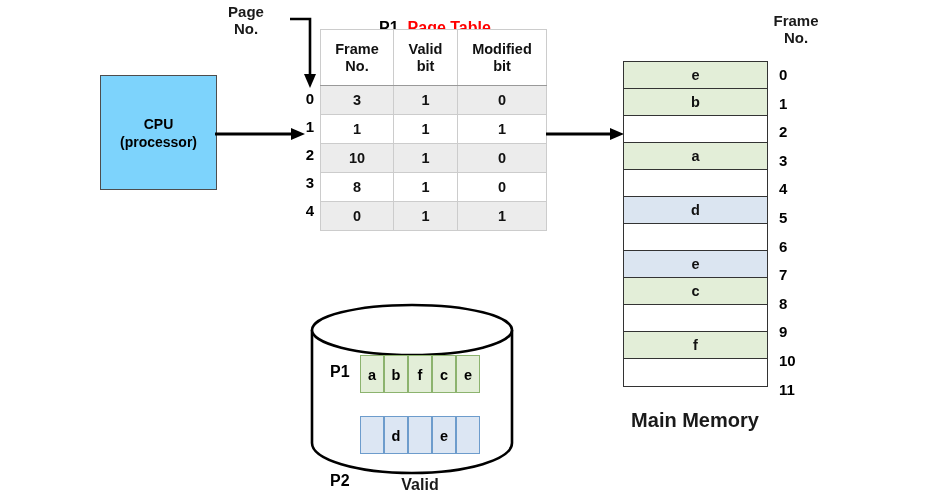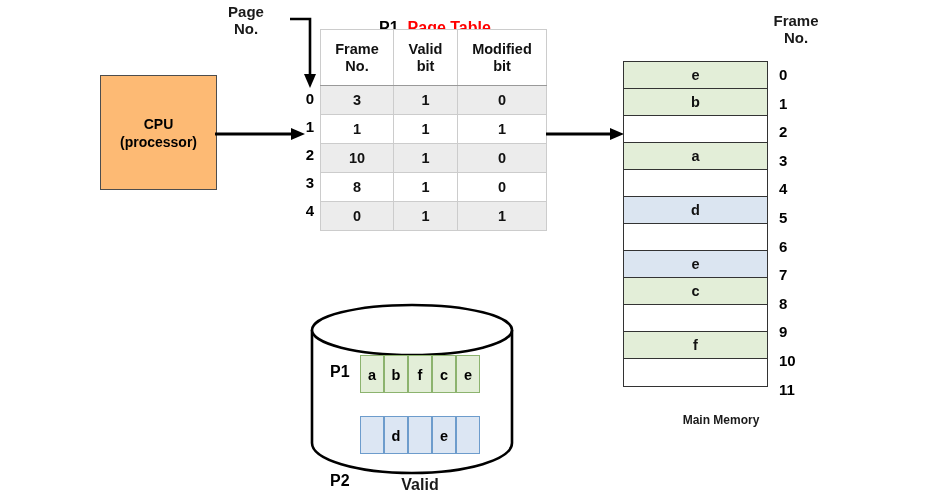--- a/index.html
+++ b/index.html
@@ -25,21 +25,21 @@
     text-align: center;
     color: #1a1a1a;
     white-space: pre-line;
   }
 
   
   #cpu-box {
     left: 100px; top: 75px;
     width: 115px; height: 113px;
     border: 1.6px solid #4d4d4d;
-    background: #fdba74;
+    background: #7dd3fc;
     display: flex;
     align-items: center;
     justify-content: center;
     flex-direction: column;
   }
   #cpu-box .cpu-line {
     font-size: 14px;
     font-weight: bold;
     line-height: 18px;
     text-align: center;
@@ -144,21 +144,21 @@
     font-size: 16px;
     font-weight: bold;
     color: #000;
   }
   #disk-p1-tag { left: 330px; top: 363px; }
   #disk-p2-tag { left: 330px; top: 424px; margin-top: 48px; }
 
   
   #page-no-label  { left: 208px; top: 3px;  width: 76px; }
   #frame-no-label { left: 755px; top: 12px; width: 82px; }
-  #mem-caption    { left: 646px; top: 412px; width: 150px; font-size: 12px; }
+  #mem-caption    { left: 620px; top: 412px; width: 150px; font-size: 20px; }
   #disk-caption   { left: 340px; top: 476px; width: 160px; font-size: 16px; }
 
   #pt-title {
     left: 345px; top: 3px;
     width: 180px;
     text-align: center;
     font-size: 16px;
     font-weight: bold;
     margin-top: 16px;
   }

